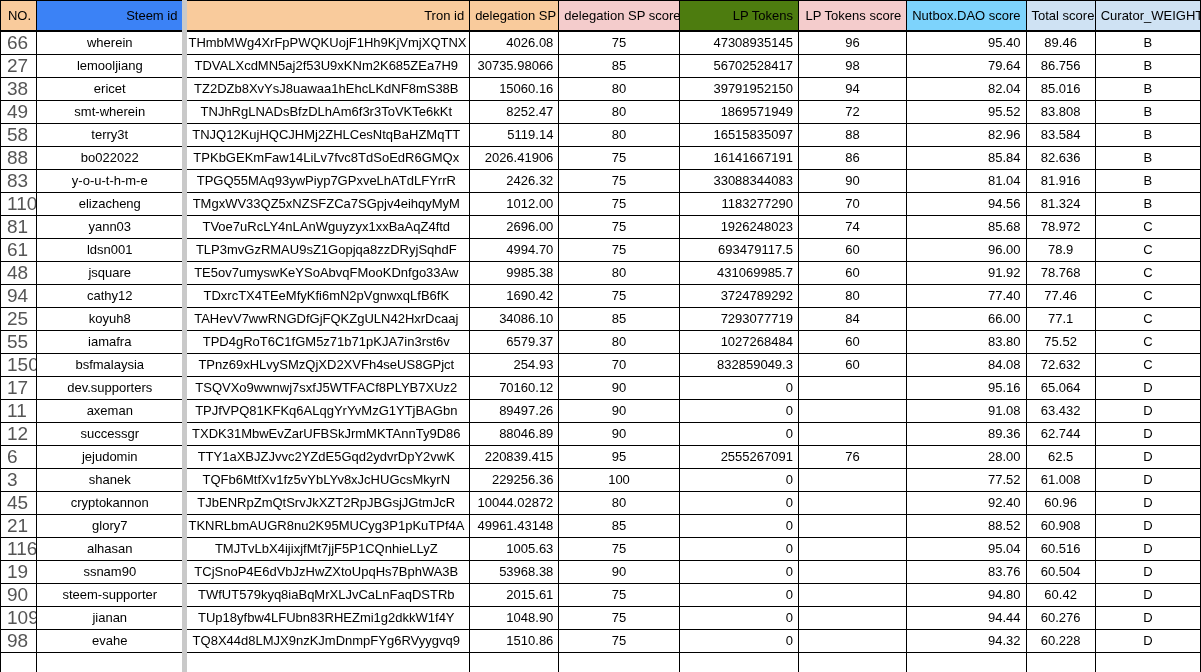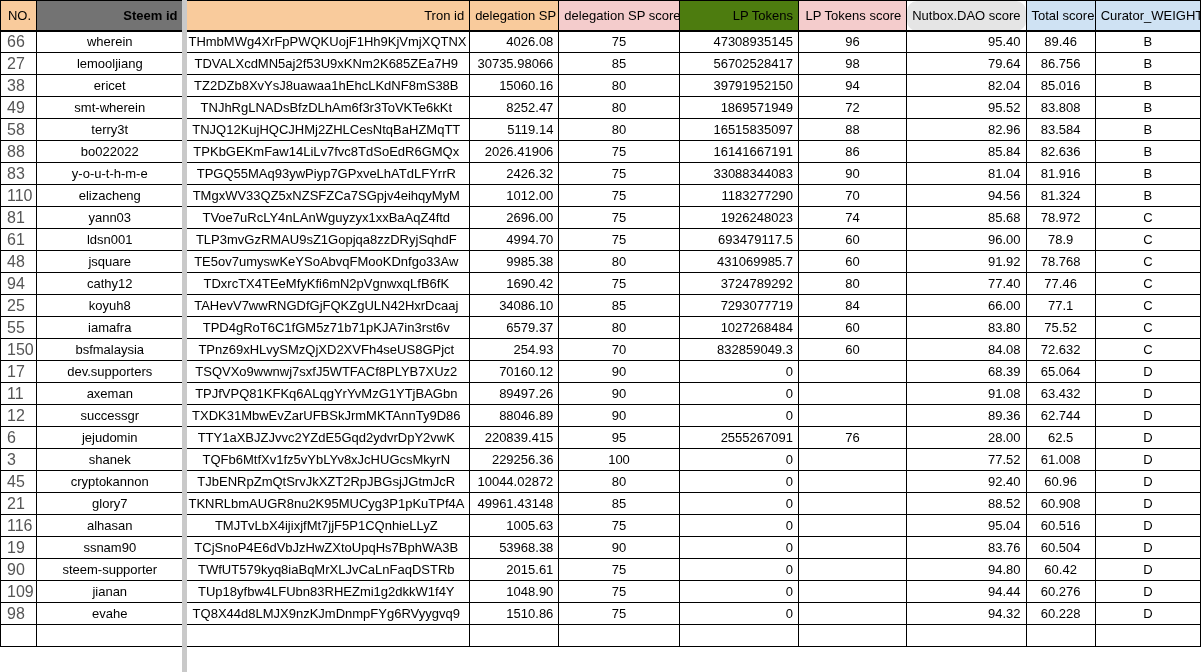--- a/index.html
+++ b/index.html
@@ -38,21 +38,21 @@
   .c1 { width: 146px; }
   .c2 { width: 286px; }
   .c3 { width: 89px; }
   .c4 { width: 120px; }
   .c5 { width: 119px; }
   .c6 { width: 108px; margin-top: 28px; }
   .c7 { width: 119px; }
   .c8 { width: 69px; }
   .c9 { width: 105px; }
   
-  td.c0 { font-size: 16px; color: #555555; text-align: left; padding-left: 6px; }
+  td.c0 { font-size: 19px; color: #555555; text-align: left; padding-left: 6px; }
   td.c1, td.c2 { text-align: center; }
   td.c3, td.c5, td.c7 { text-align: right; }
   td.c4, td.c6, td.c8, td.c9 { text-align: center; }
 
   
   .frozen-divider {
     position: absolute;
     left: 182px; top: 0;
     width: 5px; height: 672px;
     z-index: 5;
@@ -60,27 +60,27 @@
   tr.filler-row td { border-top: 1px solid #000; }
 </style>
 </head>
 <body>
 
 <div class="sheet">
   <table class="grid">
     <thead>
       <tr>
           <th class="c0" style="background: rgb(249, 203, 156);">NO.</th>
-          <th class="c1" style="background: #737373; font-weight: bold;">Steem id</th>
+          <th class="c1" style="background: #3b82f6;">Steem id</th>
           <th class="c2" style="background: rgb(249, 203, 156);">Tron id</th>
           <th class="c3" style="background: rgb(249, 203, 156);">delegation SP</th>
           <th class="c4" style="background: rgb(244, 204, 204);">delegation SP score</th>
           <th class="c5" style="background: #4d7c0f;">LP Tokens</th>
           <th class="c6" style="background: rgb(244, 204, 204);">LP Tokens score</th>
-          <th class="c7" style="background: #e5e5e5; border-radius: 10px;">Nutbox.DAO score</th>
+          <th class="c7" style="background: #7dd3fc;">Nutbox.DAO score</th>
           <th class="c8" style="background: rgb(207, 226, 243);">Total score</th>
           <th class="c9" style="background: rgb(207, 226, 243);">Curator_WEIGHT</th>
         </tr>
     </thead>
     <tbody>
         <tr>
           <td class="c0">66</td>
           <td class="c1">wherein</td>
           <td class="c2">THmbMWg4XrFpPWQKUojF1Hh9KjVmjXQTNX</td>
           <td class="c3">4026.08</td>
@@ -260,21 +260,21 @@
           <td class="c9">C</td>
         </tr>
         <tr>
           <td class="c0">17</td>
           <td class="c1">dev.supporters</td>
           <td class="c2">TSQVXo9wwnwj7sxfJ5WTFACf8PLYB7XUz2</td>
           <td class="c3">70160.12</td>
           <td class="c4">90</td>
           <td class="c5">0</td>
           <td class="c6"></td>
-          <td class="c7">68.39</td>
+          <td class="c7">95.16</td>
           <td class="c8">65.064</td>
           <td class="c9">D</td>
         </tr>
         <tr>
           <td class="c0">11</td>
           <td class="c1">axeman</td>
           <td class="c2">TPJfVPQ81KFKq6ALqgYrYvMzG1YTjBAGbn</td>
           <td class="c3">89497.26</td>
           <td class="c4">90</td>
           <td class="c5">0</td>

